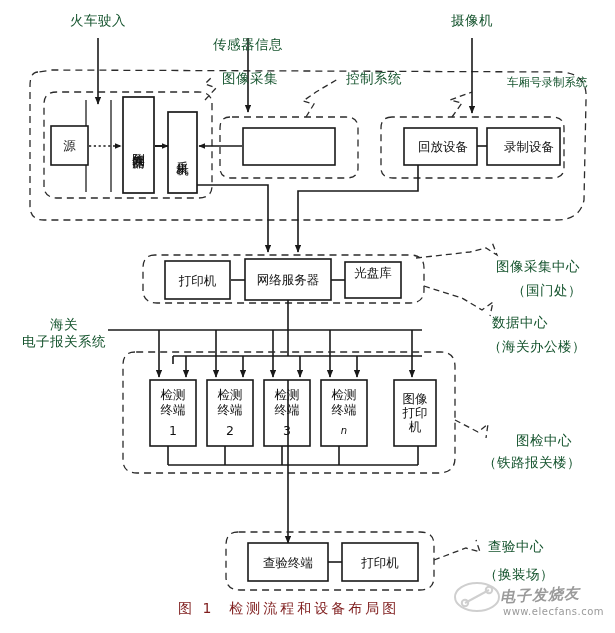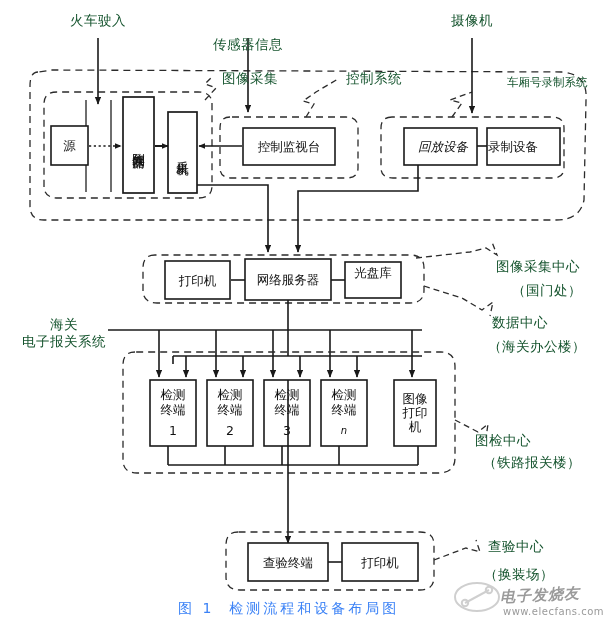--- a/index.html
+++ b/index.html
@@ -44,21 +44,21 @@
     flex-direction: column;
   }
   .boxtext.vert {
     writing-mode: vertical-rl;
     text-orientation: upright;
     letter-spacing: 1px;
     line-height: 14px;
   }
   .caption {
     position: absolute;
-    color: #3b82f6;
+    color: #7f1d1d;
     font-size: 14px;
     letter-spacing: 3px;
     white-space: pre;
   }
   .wm-txt1 {
     position: absolute;
     font-size: 15px;
     color: #9a9a9a;
     font-style: italic;
     font-weight: bold;
@@ -204,23 +204,22 @@
 
   <div class="lbl" style="left:222px; top:70px;">图像采集</div>
   <div class="lbl" style="left:346px; top:70px;">控制系统</div>
   <div class="lbl" style="left:507px; top:74px; font-size:11.5px; letter-spacing:0;">车厢号录制系统</div>
   <div class="lbl" style="left:8px; top:316px; width:112px; text-align:center;">海关
 电子报关系统</div>
 
   <div class="boxtext" style="left:51px; top:126px; width:37px; height:39px;">源</div>
   <div class="boxtext vert" style="left:123px; top:97px; width:31px; height:96px;">阵列探测器</div>
   <div class="boxtext vert" style="left:168px; top:112px; width:29px; height:81px;">采集机</div>
-  <div class="boxtext" style="left:243px; top:128px; width:92px; height:37px;">控制监视台</div>
-  <div class="boxtext" style="left:404px; top:128px; width:78px; height:37px;font-style:italic;">回放设备</div>
-  <div class="boxtext" style="left:471px; top:128px; width:84px; height:37px;">录制设备</div>
+  <div class="boxtext" style="left:404px; top:128px; width:78px; height:37px;">回放设备</div>
+  <div class="boxtext" style="left:487px; top:128px; width:84px; height:37px;">录制设备</div>
 
   <div class="boxtext" style="left:165px; top:261px; width:65px; height:38px;">打印机</div>
   <div class="boxtext" style="left:245px; top:259px; width:86px; height:41px;">网络服务器</div>
   <div class="boxtext" style="left:345px; top:262px; width:56px; height:20px;">光盘库</div>
 
   <div class="boxtext" style="left:150px; top:384px; width:46px; height:36px;">检测
 终端</div>
   <div class="boxtext" style="left:150px; top:421px; width:46px; height:18px;">1</div>
 
   <div class="boxtext" style="left:207px; top:384px; width:46px; height:36px;">检测
@@ -241,21 +240,21 @@
 
   <div class="boxtext" style="left:248px; top:543px; width:80px; height:38px;">查验终端</div>
   <div class="boxtext" style="left:342px; top:543px; width:76px; height:38px;">打印机</div>
 
   <div class="lbl" style="left:496px; top:258px;">图像采集中心</div>
   <div class="lbl" style="left:512px; top:282px;">（国门处）</div>
 
   <div class="lbl" style="left:492px; top:314px;">数据中心</div>
   <div class="lbl" style="left:488px; top:338px;">（海关办公楼）</div>
 
-  <div class="lbl" style="left:475px; top:432px;text-align:center;">图检中心</div>
+  <div class="lbl" style="left:516px; top:432px;text-align:center;">图检中心</div>
   <div class="lbl" style="left:483px; top:454px;">（铁路报关楼）</div>
 
   <div class="lbl" style="left:488px; top:538px;">查验中心</div>
   <div class="lbl" style="left:484px; top:566px;">（换装场）</div>
 
   <div class="wm-txt1" style="left:500px; top:586px;">电子发烧友</div>
   <div class="wm-txt2" style="left:503px; top:606px;">www.elecfans.com</div>
 
   <div class="caption" style="left:178px; top:600px;">图 1  检测流程和设备布局图</div>
 

